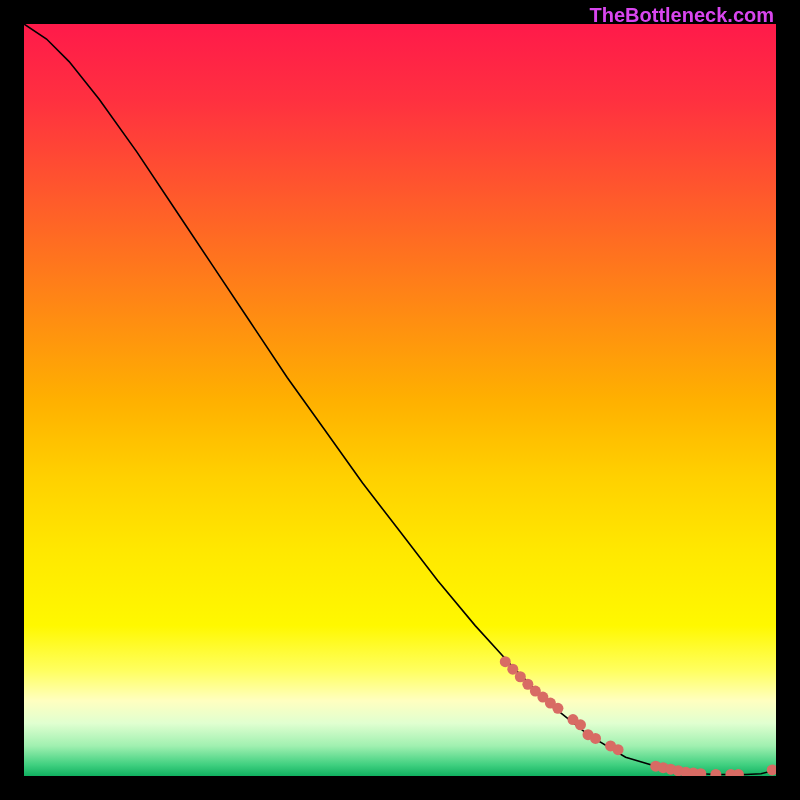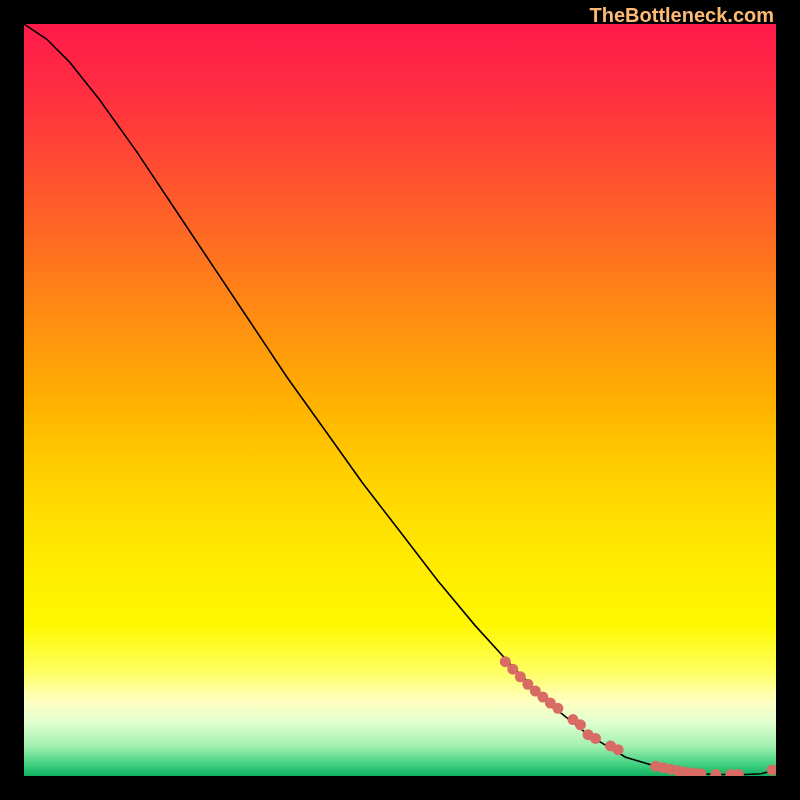--- a/index.html
+++ b/index.html
@@ -23,21 +23,21 @@
     top: 0;
     width: 100%;
     height: 100%;
   }
   .watermark {
     position: absolute;
     top: 4px;
     right: 26px;
     font-size: 20px;
     font-weight: bold;
-    color: #fdba74;
+    color: #d946ef;
     z-index: 10;
   }
   .plot-svg {
     position: absolute;
     left: 0;
     top: 0;
     width: 100%;
     height: 100%;
     z-index: 5;
   }

